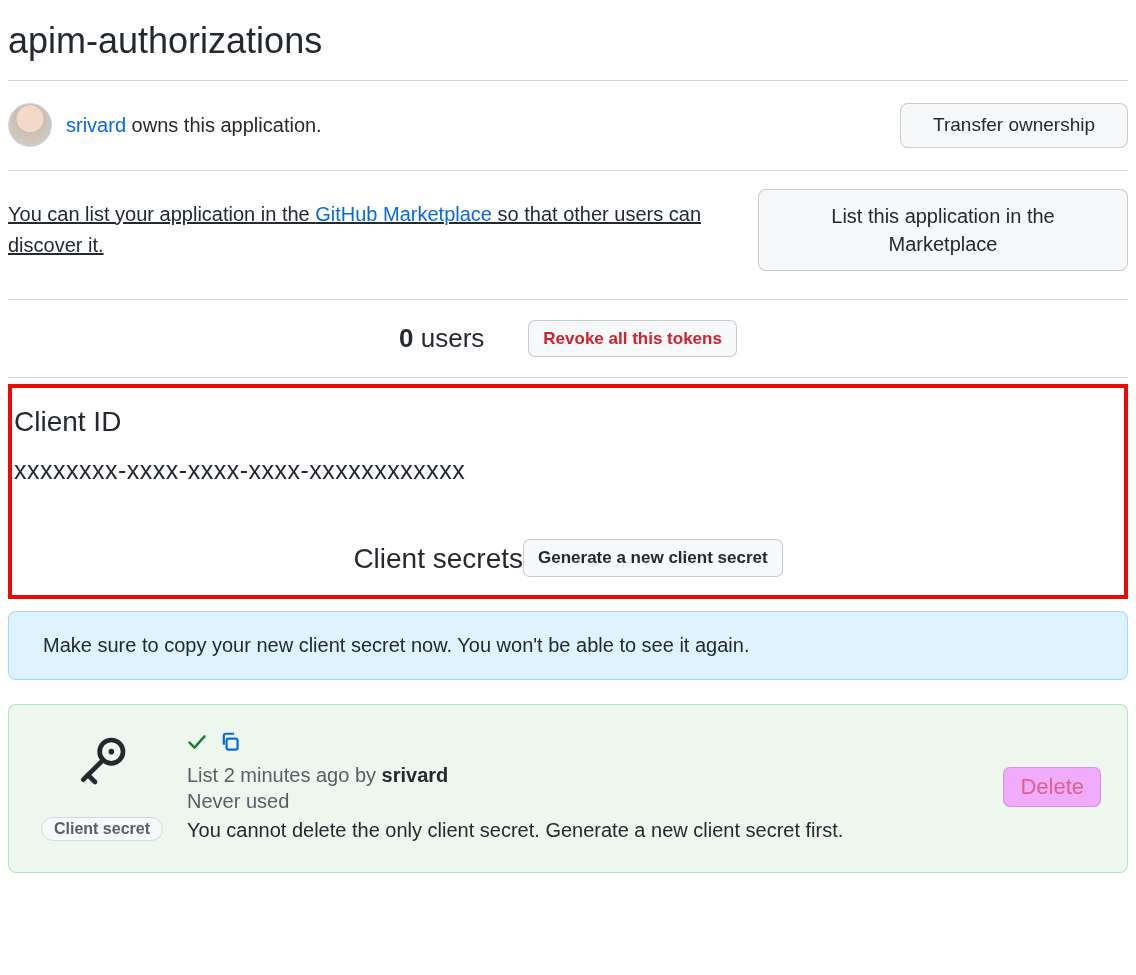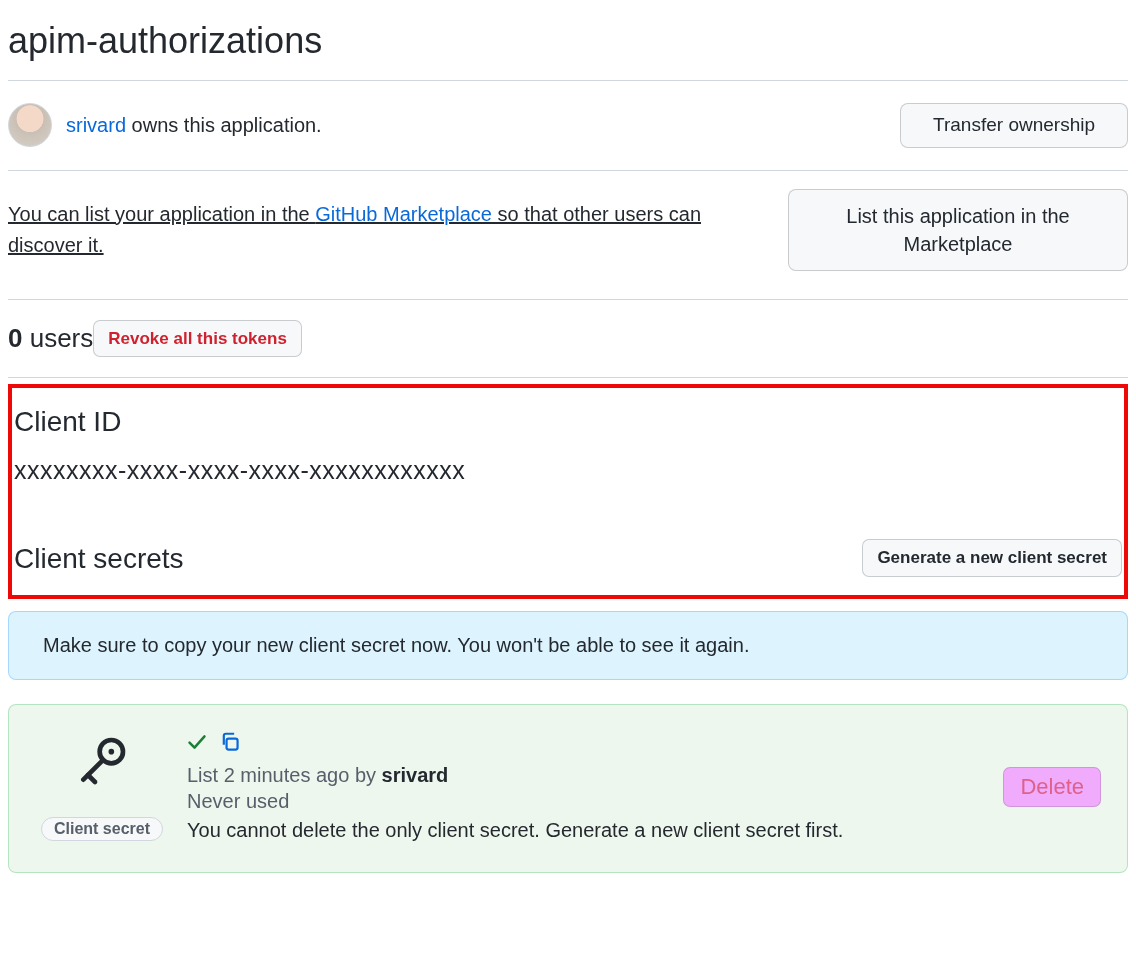--- a/index.html
+++ b/index.html
@@ -68,29 +68,30 @@
   .marketplace-row {
     display: flex;
     align-items: center;
     justify-content: space-between;
     gap: 20px;
     padding: 18px 0 28px 0;
     font-size: 20px;
   }
   .marketplace-left { flex: 1; line-height: 1.55; text-decoration: underline; }
   .btn-marketplace {
-    width: 340px;
+    width: 370px;
     padding: 12px 18px;
     font-size: 20px;
   }
   .users-row {
     display: flex;
     align-items: center;
-    justify-content: flex-start;
+    justify-content: center;
     padding: 20px 0;
+    gap: 44px;
   }
   .users-label { font-size: 26px; }
   .users-label b { font-weight: 700; }
   .highlight-box {
     border: 4px solid #ef0808;
     padding: 12px 2px 16px 2px;
     margin-top: 6px;
   }
   .section-h {
     font-size: 28px;
@@ -98,21 +99,21 @@
     margin: 6px 0 18px 0;
   }
   .client-id-value {
     font-size: 25px;
     letter-spacing: 0.5px;
     margin-bottom: 52px;
   }
   .secrets-header {
     display: flex;
     align-items: center;
-    justify-content: space-between;
+    justify-content: center;
   }
   .info-banner {
     margin-top: 12px;
     background: #ddf4ff;
     border: 1px solid rgba(84,174,255,.4);
     border-radius: 8px;
     padding: 22px 34px;
     font-size: 20px;
   }
   .secret-card {

